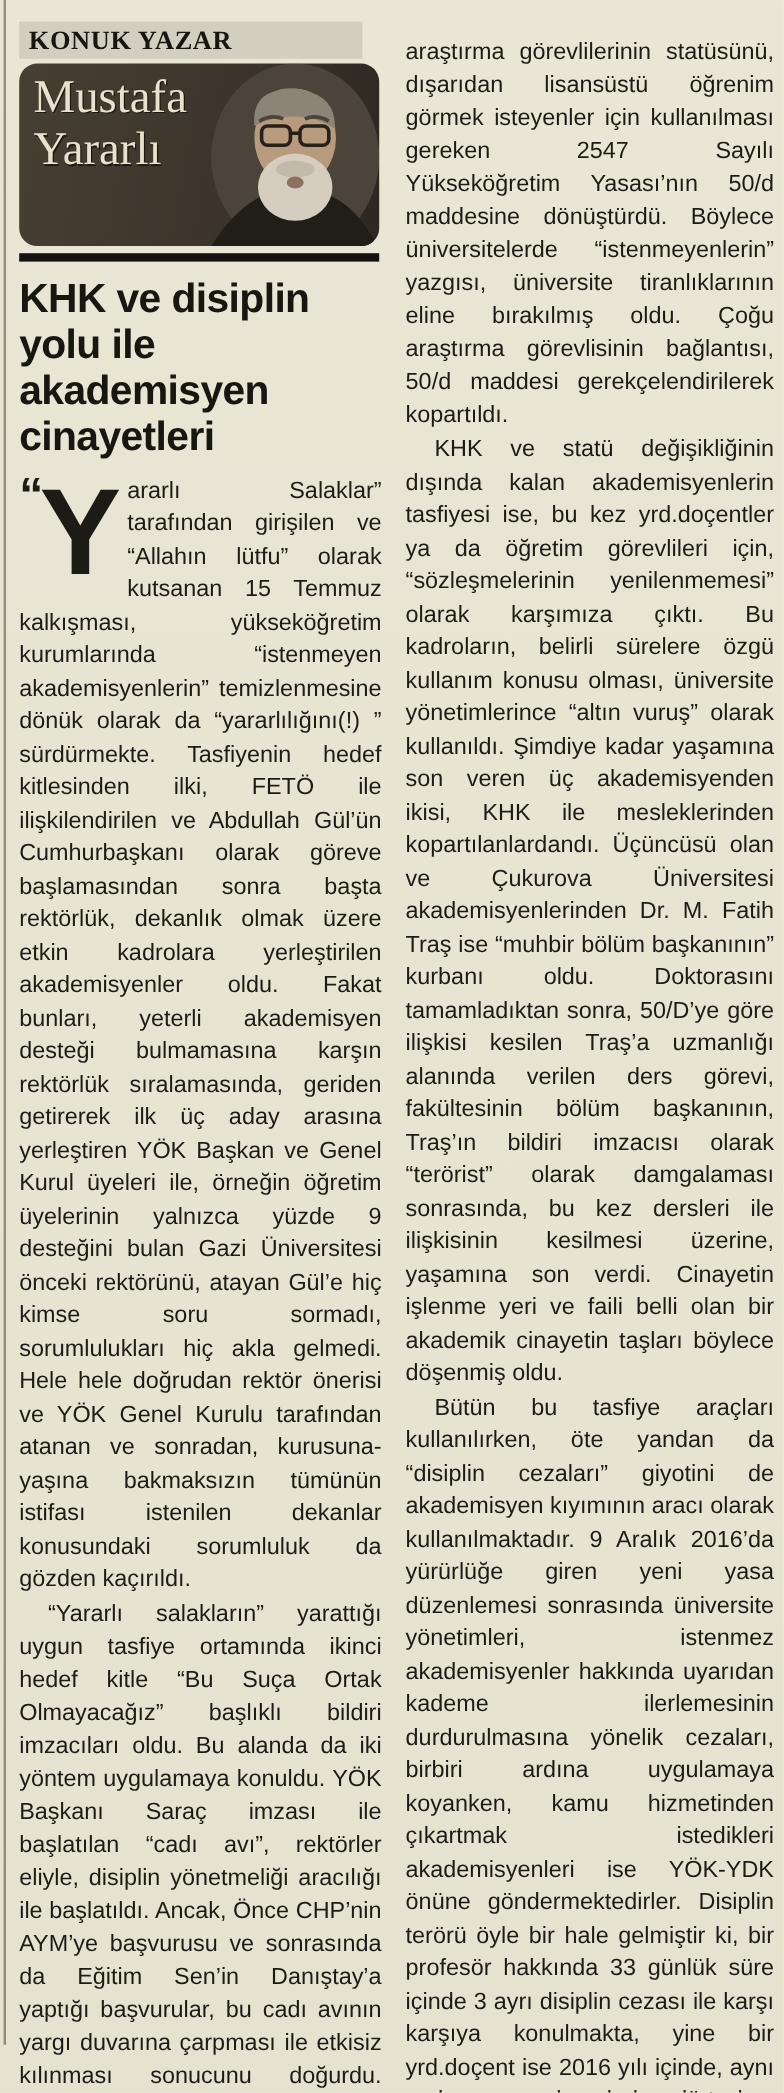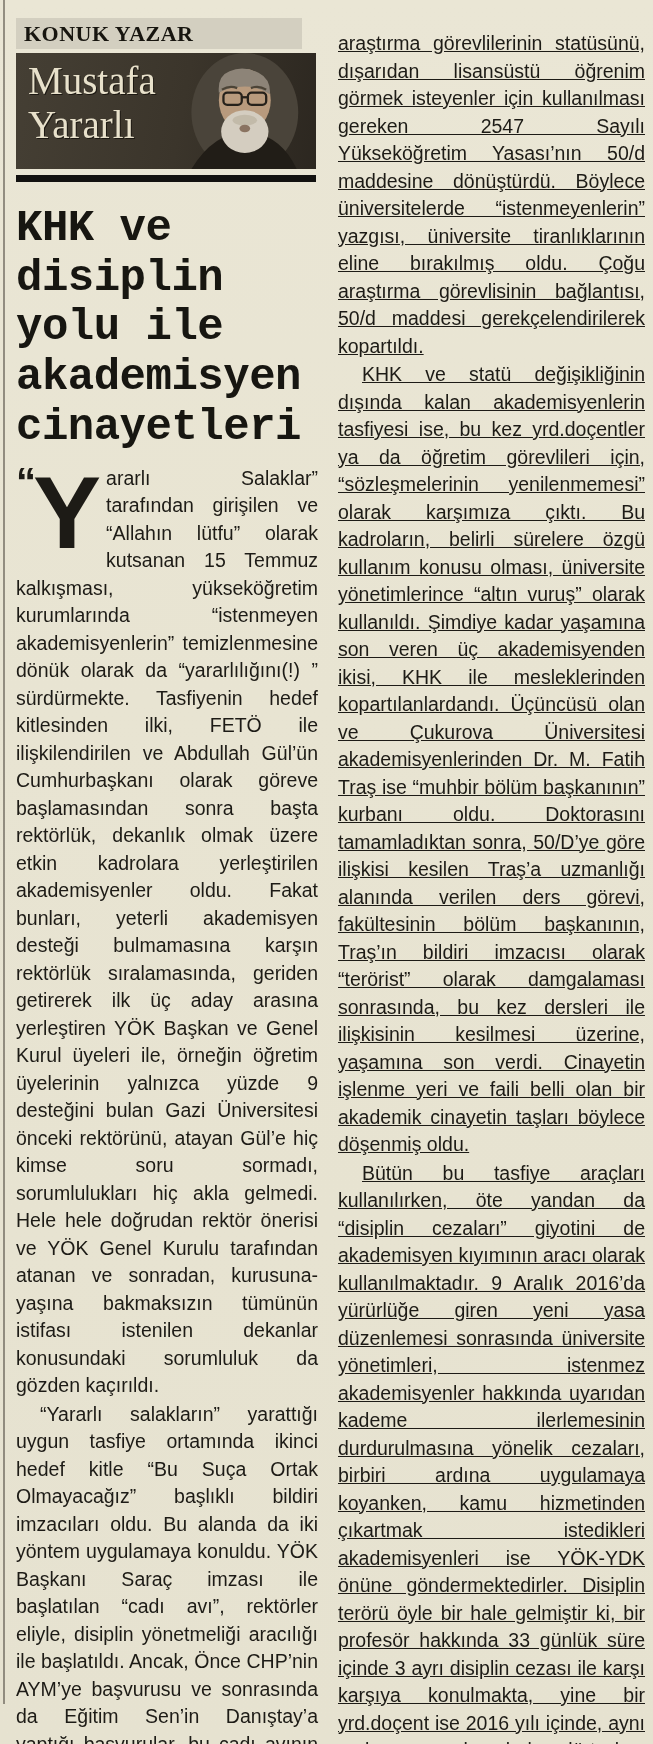--- a/index.html
+++ b/index.html
@@ -28,64 +28,65 @@
   .kicker{
     background:#d3cfc0;
     padding:3px 8px 2px 8px;
     margin:4px 16px 4px 0;
     font-family:"Liberation Serif",serif;
     font-weight:700;font-size:22px;letter-spacing:.5px;
     color:#17150f;
   }
   
   .photo-box{
-    position:relative;height:116px;margin-right:2px;
+    position:relative;height:152px;margin-right:2px;
     background:linear-gradient(100deg,#453f34 0%,#3b352b 55%,#2c2720 100%);
     overflow:hidden;
+    border-radius:15px;
   }
   .photo-box svg{position:absolute;right:0;top:0;height:100%;}
   .author-name{
     position:absolute;left:12px;top:6px;
     font-family:"Liberation Serif",serif;
     font-size:39px;line-height:1.12;
     color:#e8e1cb;
     text-shadow:1px 1px 0 #1c1812;
   }
   .author-title{
     position:absolute;left:10px;bottom:5px;
     font-family:"Liberation Serif",serif;
     font-weight:700;font-size:19px;line-height:1.15;
     color:#d9d0b5;
     text-shadow:1px 1px 0 #14110c;
   }
   .thick-rule{height:7px;background:#131210;margin:6px 2px 0 0;}
 
   
   h1.headline{
-    margin:22px 0 12px 0;
-    font-family:Liberation Mono, monospace;
-    font-weight:700;font-size:44px;line-height:1.13;
+    margin:12px 0 12px 0;
+    font-family:Liberation Sans, sans-serif;
+    font-weight:700;font-size:34px;line-height:1.13;
     letter-spacing:-.5px;
     color:#171611;
   }
 
   
   .body-text p{
     margin:0;
     font-size:19.5px;line-height:27.5px;
     color:#1d1b16;
     text-align:justify;
     hyphens:auto;-webkit-hyphens:auto;
   }
   .body-text p + p, .col-right p + p{text-indent:24px;margin-top:1px;}
   .col-right p{
     margin:0;
     font-size:19.5px;line-height:27.5px;
     color:#1d1b16;text-align:justify;
-    hyphens:auto;text-decoration:underline;-webkit-hyphens:auto;
+    hyphens:auto;-webkit-hyphens:auto;
   }
   .leadin{float:left;padding-right:7px;margin-top:4px;}
   .lead-quote{
     font-weight:700;font-size:40px;letter-spacing:-3px;
     vertical-align:52px;
   }
   .dropcap{
     font-weight:700;font-size:102px;line-height:.78;
     letter-spacing:-2px;
   }

